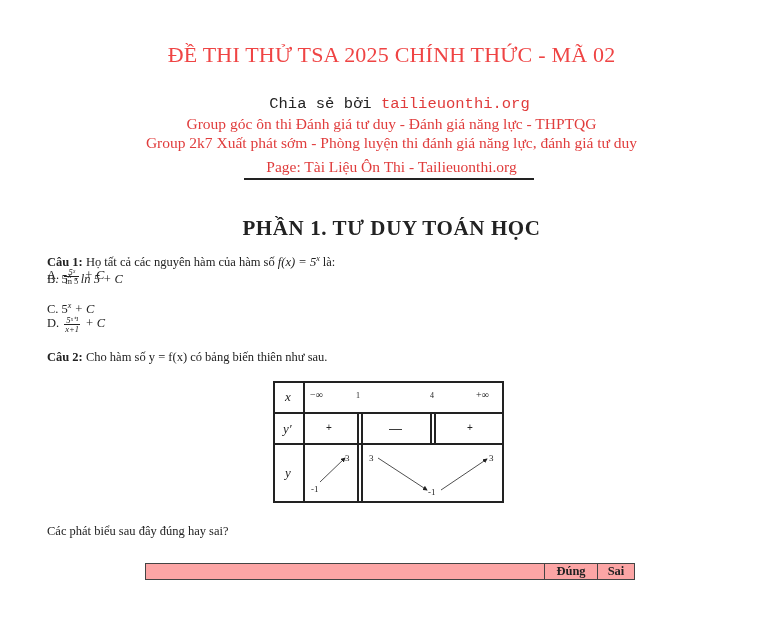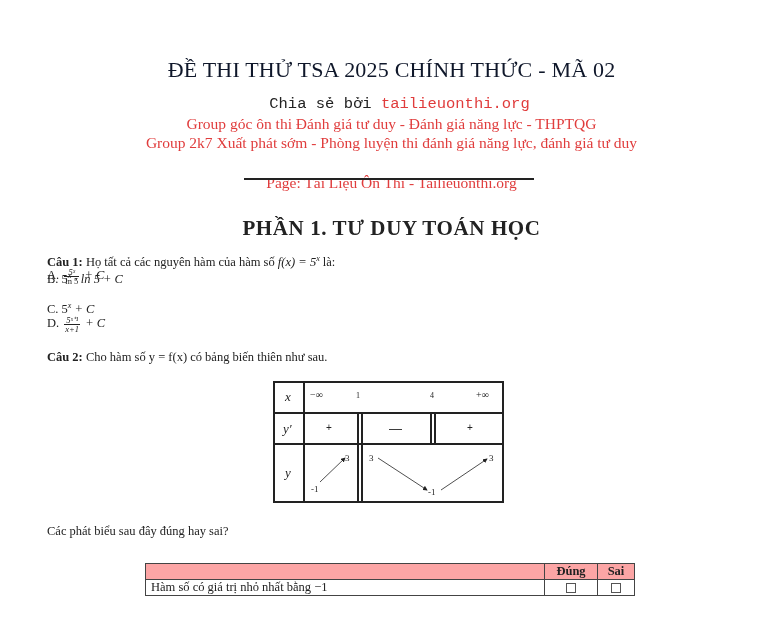--- a/index.html
+++ b/index.html
@@ -1,25 +1,25 @@
 <!DOCTYPE html>
 <html><head>
 <meta charset="utf-8">
 <style>
   html, body { margin: 0; padding: 0; background: #ffffff; }
   body { width: 783px; height: 643px; position: relative; overflow: hidden;
          font-family: "DejaVu Serif", "Liberation Serif", serif; color: #222; }
   .abs { position: absolute; }
   .center { left: 0; width: 783px; text-align: center; white-space: nowrap; }
-  .title { top: 57px; font-size: 22px; font-family: "Liberation Serif", serif; color: #0f172a; letter-spacing: 0.2px; }
+  .title { top: 42px; font-size: 22px; font-family: "Liberation Serif", serif; color: #ef4444; letter-spacing: 0.2px; }
   .share { top: 95px; font-size: 15.5px; font-family: Liberation Mono, monospace; padding-left: 8px; }
   .red { color: #e03c3c; }
   .line2 { top: 115px; font-size: 15.5px; font-family: "Liberation Serif", serif; }
   .line3 { top: 134px; font-size: 15.5px; font-family: "Liberation Serif", serif; }
-  .pageline { top: 174px; font-size: 15.5px; font-family: "Liberation Serif", serif; }
+  .pageline { top: 158px; font-size: 15.5px; font-family: "Liberation Serif", serif; }
   .hrule { left: 244px; top: 178px; width: 290px; height: 1.5px; background: #222; }
   .section { top: 216px; font-size: 21px; font-weight: bold; font-family: "Liberation Serif", serif; letter-spacing: 0.6px; }
   .q { left: 47px; font-size: 12.5px; font-family: "Liberation Serif", serif; white-space: nowrap; color: #222; }
   .q b { font-weight: bold; }
   .opt { left: 47px; font-size: 12.5px; font-family: "Liberation Serif", serif; white-space: nowrap; }
   .frac { display: inline-block; vertical-align: middle; text-align: center; font-size: 8.5px; line-height: 8px; margin: 0 2px; }
   .frac .num { display: block; border-bottom: 0.8px solid #222; padding: 0 1px; }
   .frac .den { display: block; padding: 0 1px; }
   .it { font-style: italic; }
   sup { font-size: 8px; vertical-align: 5px; line-height: 0; }
@@ -130,19 +130,14 @@
 
 <table class="abs tf">
   <thead>
     <tr>
       <th class="st"></th>
       <th class="c1">Đúng</th>
       <th class="c2">Sai</th>
     </tr>
   </thead>
   <tbody>
-    <tr>
-      <td class="st">Hàm số có giá trị nhỏ nhất bằng −1</td>
-      <td class="c1"><span class="cb"></span></td>
-      <td class="c2"><span class="cb"></span></td>
-    </tr>
   </tbody>
 </table>
 
 </body></html>

